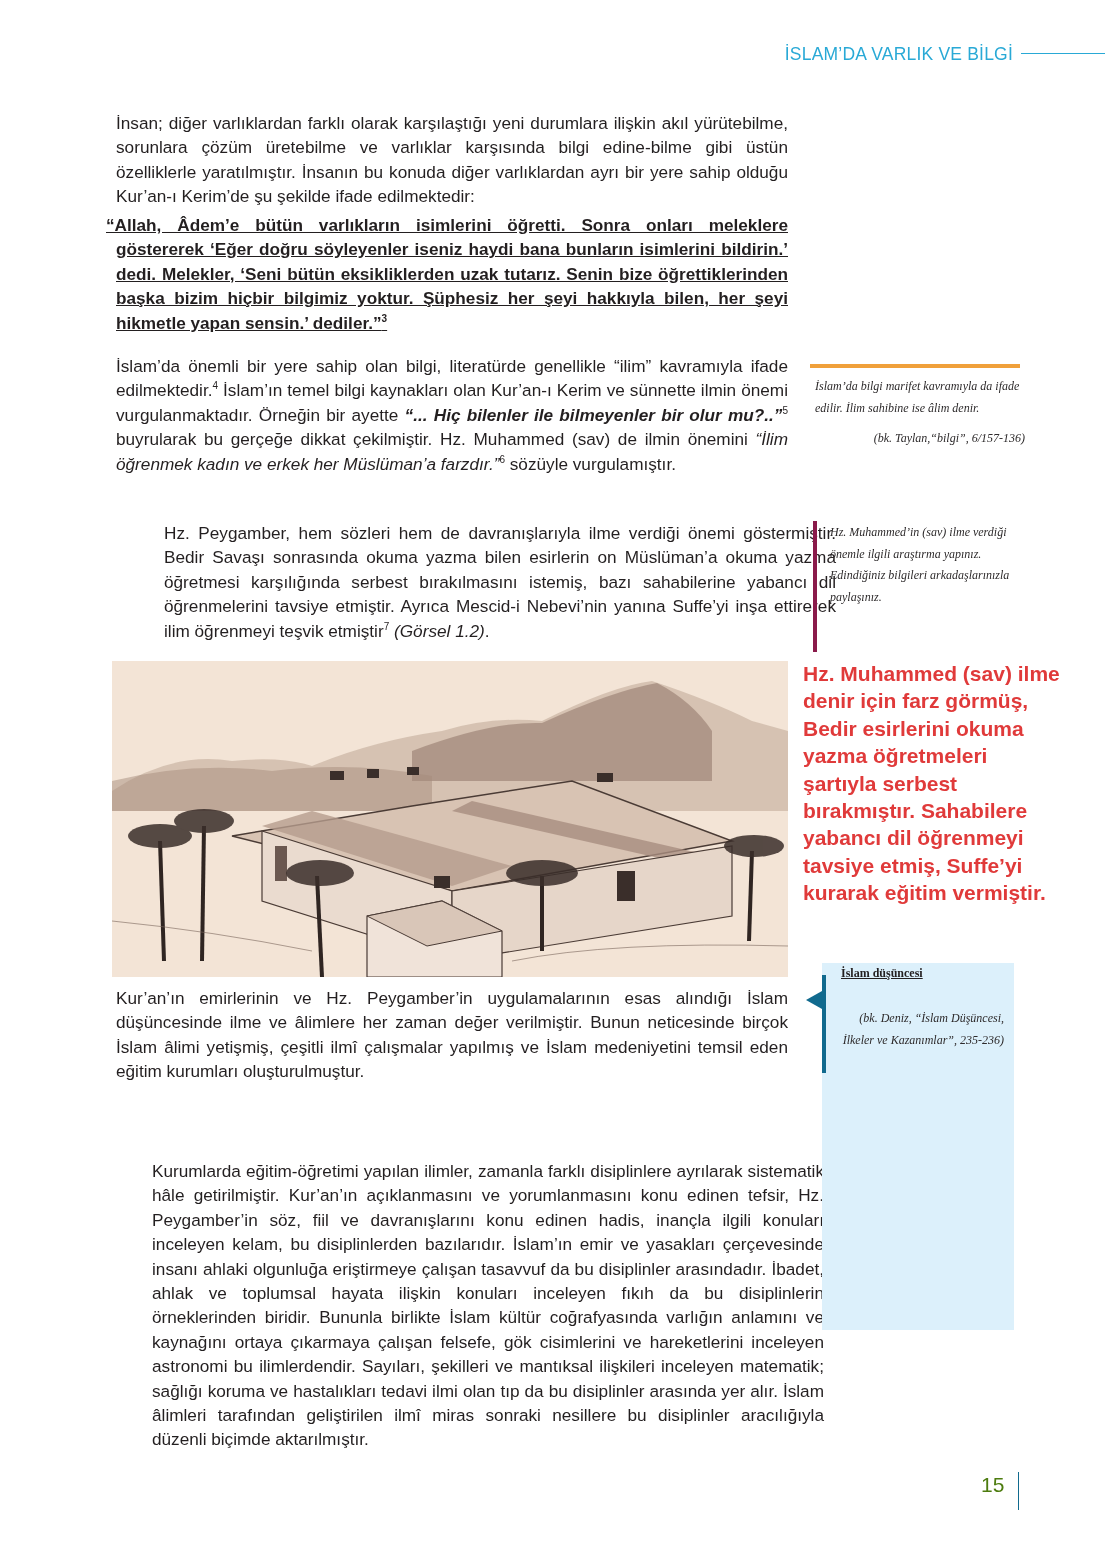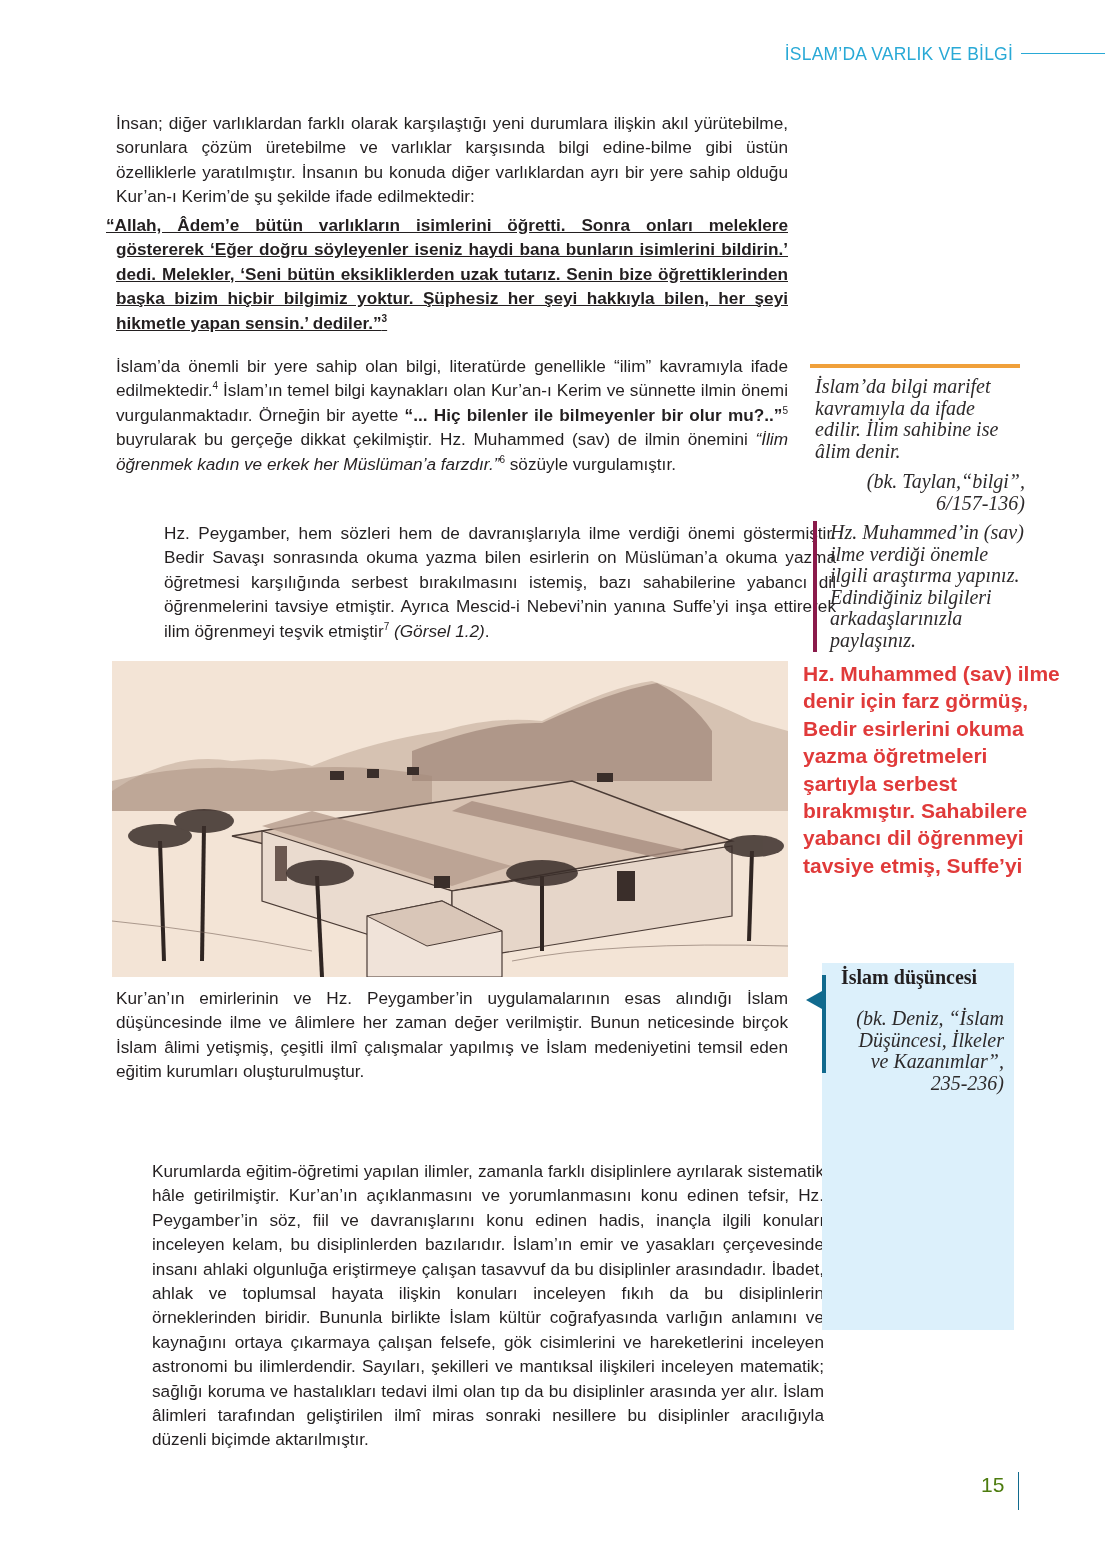--- a/index.html
+++ b/index.html
@@ -12,40 +12,40 @@
   .main { position: absolute; left: 116px; width: 672px; font-size: 17.2px; line-height: 24.4px; text-align: justify; }
   .main p { margin: 0; }
   .p1 { top: 111px; }
   .quote { position: absolute; left: 106px; top: 213px; width: 682px; font-weight: bold; font-size: 17.2px; line-height: 24.4px; text-align: justify; text-indent: 0; }
   .quote .qbody { display: block; padding-left: 10px; text-indent: -10px; text-decoration: underline; }
   .p2 { top: 354px; }
   .p3 { top: 521px; margin-left: 48px; }
   .p4 { top: 986px; }
   .p5 { top: 1159px; margin-left: 36px; }
   sup { font-size: 10px; line-height: 0; }
-  .b { font-weight: bold; }
+  .b { font-weight: bold; font-style: italic; }
   .i { font-style: italic; }
 
   .figure { position: absolute; left: 112px; top: 661px; width: 676px; height: 316px; background: #f3e4d6; overflow: hidden; }
   .figure svg { width: 100%; height: 100%; display: block; }
 
-  .side { position: absolute; font-family: "Liberation Serif", serif; font-style: italic; color: #2d2a2b; font-size: 20px; line-height: 21.5px; }
+  .side { position: absolute; font-family: "Liberation Serif", serif; font-style: italic; color: #2d2a2b; font-size: 12px; line-height: 21.5px; }
   .note1-bar { position: absolute; left: 810px; top: 364px; width: 210px; height: 4px; background: #f0a03a; }
   .note1 { left: 815px; top: 376px; width: 210px; }
   .note1 .ref { text-align: right; margin-top: 9px; }
   .note2-bar { position: absolute; left: 813px; top: 521px; width: 4px; height: 131px; background: #8a1a4a; }
   .note2 { left: 830px; top: 522px; width: 200px; }
 
   .red-note { position: absolute; left: 803px; top: 660px; width: 302px; overflow: hidden; white-space: nowrap;
               color: #e03a3a; font-weight: bold; font-size: 21px; line-height: 27.4px; font-family: "Liberation Sans", sans-serif; }
 
   .box { position: absolute; left: 822px; top: 963px; width: 192px; height: 367px; background: #dcf0fb; }
   .box-bar { position: absolute; left: 822px; top: 975px; width: 4px; height: 98px; background: #116a8e; }
   .box-arrow { position: absolute; left: 806px; top: 991px; width: 0; height: 0; border-top: 9px solid transparent; border-bottom: 9px solid transparent; border-right: 16px solid #116a8e; }
-  .box-title { position: absolute; left: 841px; top: 966px; font-family: "Liberation Serif", serif; font-weight: bold; font-size: 20px; color: #231f20; }
+  .box-title { position: absolute; left: 841px; top: 966px; font-family: "Liberation Serif", serif; font-weight: bold; font-size: 12px; color: #231f20; text-decoration: underline; }
   .box-body { left: 838px; top: 998px; width: 172px; }
   .box-body .ref { text-align: right; margin-top: 10px; padding-right: 6px; }
 
   .page-num { position: absolute; left: 981px; top: 1473px; font-size: 21px; color: #4d7c0f; font-family: "Liberation Sans", sans-serif; }
   .page-line { position: absolute; left: 1018px; top: 1472px; width: 1px; height: 38px; background: #116a8e; }
 </style>
 </head>
 <body>
 
 <div class="header">
@@ -140,20 +140,21 @@
 
 <div class="red-note">
   <div>Hz. Muhammed (sav) ilme</div>
   <div>denir için farz görmüş,</div>
   <div>Bedir esirlerini okuma</div>
   <div>yazma öğretmeleri</div>
   <div>şartıyla serbest</div>
   <div>bırakmıştır. Sahabilere</div>
   <div>yabancı dil öğrenmeyi</div>
   <div>tavsiye etmiş, Suffe’yi</div>
+  <div>kurarak eğitim vermiştir.</div>
 </div>
 
 <div class="box"></div>
 <div class="box-bar"></div>
 <div class="box-arrow"></div>
 <div class="box-title">İslam düşüncesi</div>
 <div class="side box-body">
   <div class="ref">(bk. Deniz, “İslam Düşüncesi, İlkeler ve Kazanımlar”, 235-236)</div>
 </div>
 

